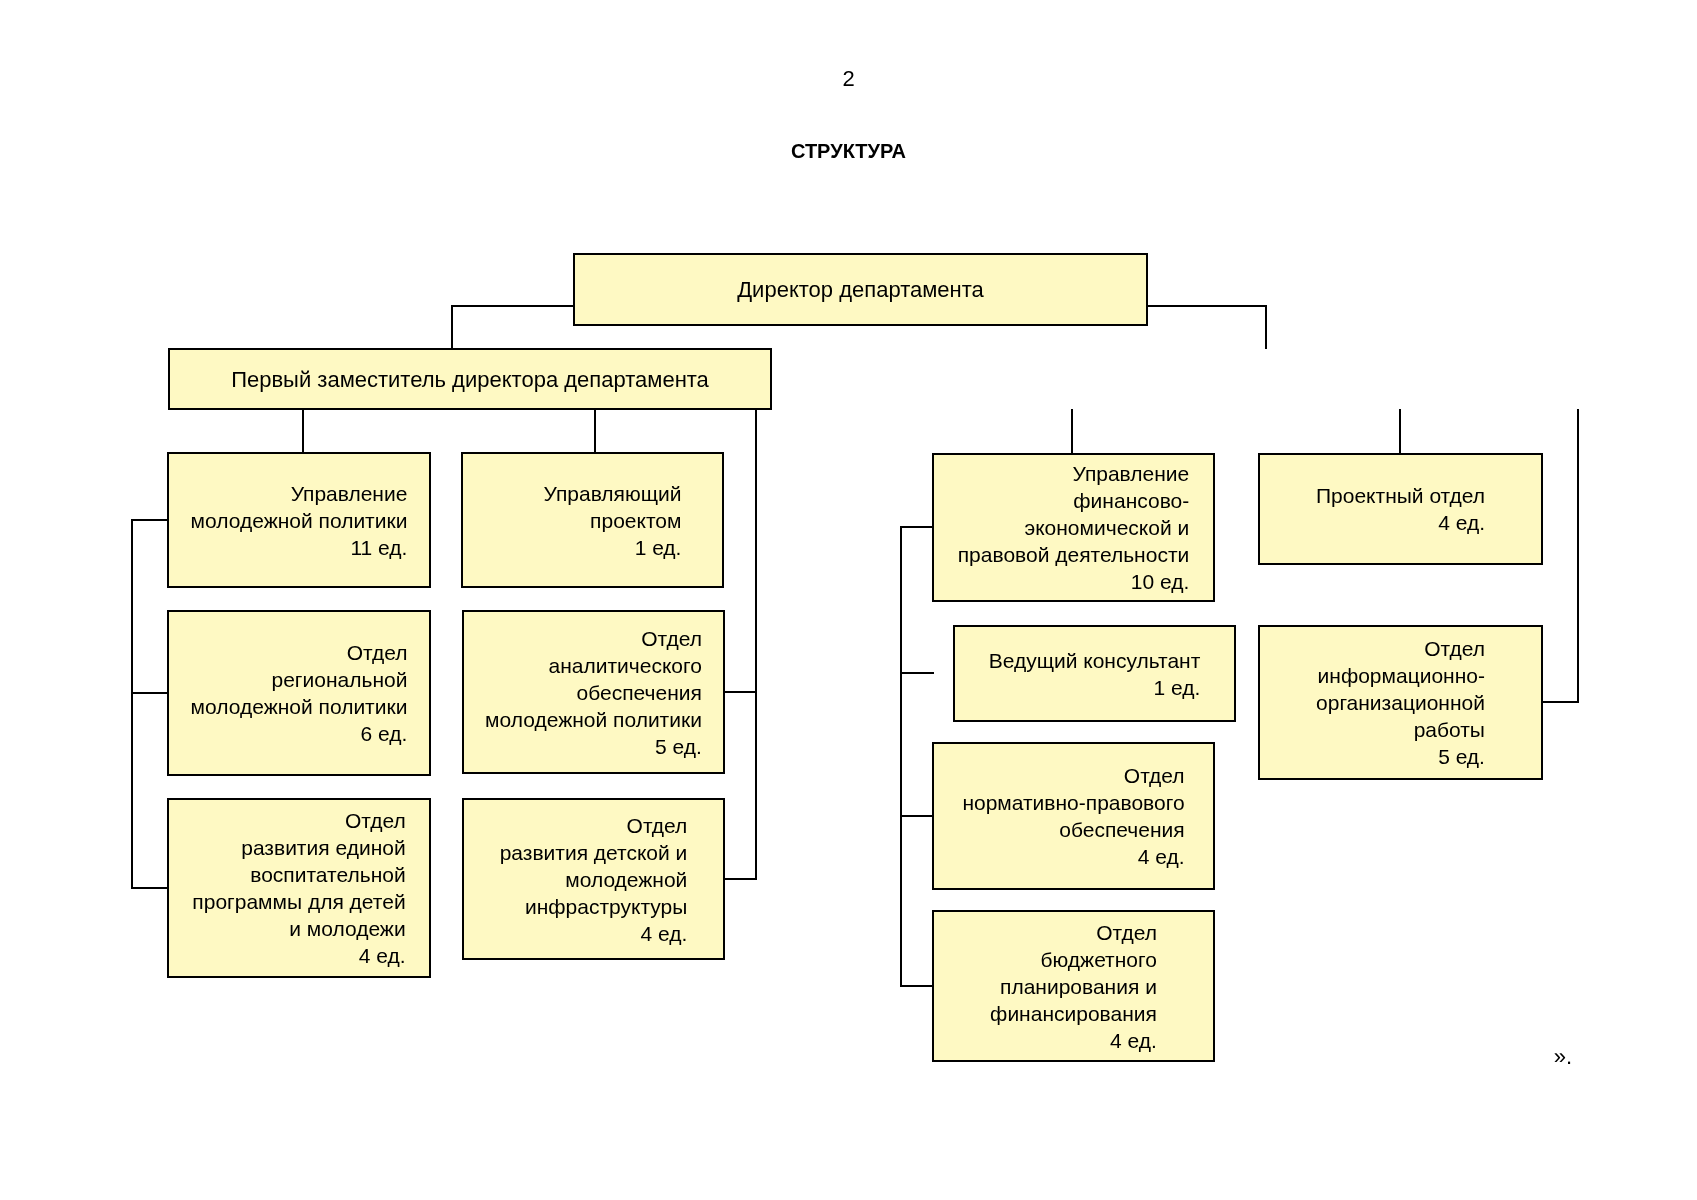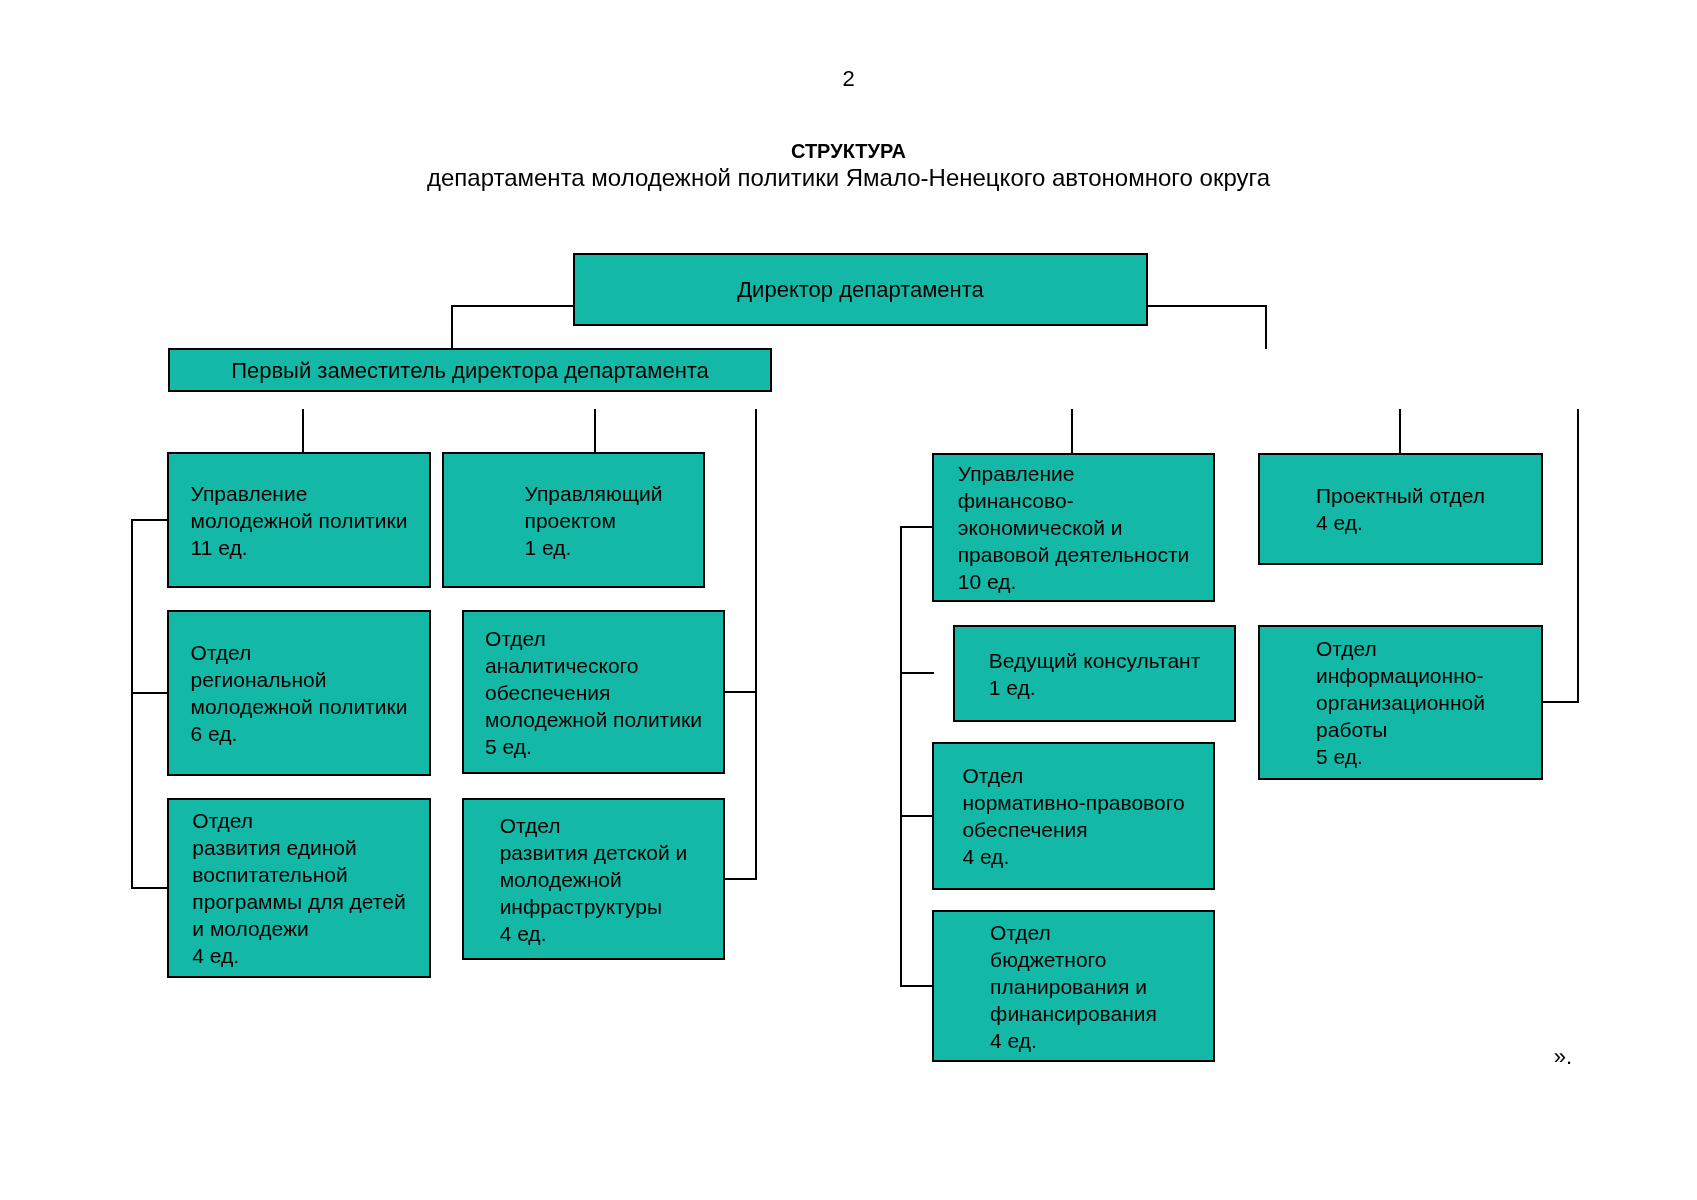--- a/index.html
+++ b/index.html
@@ -34,39 +34,38 @@
     position: absolute;
     left: 0; top: 0;
     width: 1697px;
     height: 1200px;
   }
   .lines line { stroke: #000000; stroke-width: 2; }
   .orgbox {
     position: absolute;
     box-sizing: border-box;
     border: 2px solid #000000;
-    background: #14b8a6;
+    background: #fef9c3;
     display: flex;
     align-items: center;
     justify-content: center;
-    text-align: left;
+    text-align: right;
     white-space: pre-line;
     font-size: 21px;
     line-height: 27px;
   }
   .orgbox.head { font-size: 22px; }
 </style>
 </head>
 <body>
 
 <div class="page">
 
   <div class="hdr page-number">2</div>
   <div class="hdr doc-title">СТРУКТУРА</div>
-  <div class="hdr doc-subtitle">департамента молодежной политики Ямало-Ненецкого автономного округа</div>
 
   <svg class="lines" viewBox="0 0 1697 1200" xmlns="http://www.w3.org/2000/svg">
 
     <line x1="573" y1="306" x2="451" y2="306"></line>
     <line x1="452" y1="305" x2="452" y2="349"></line>
 
     <line x1="1148" y1="306" x2="1267" y2="306"></line>
     <line x1="1266" y1="305" x2="1266" y2="349"></line>
 
     <line x1="303" y1="409" x2="303" y2="453"></line>
@@ -87,28 +86,28 @@
 
     <line x1="901" y1="526" x2="901" y2="987"></line>
     <line x1="900" y1="527" x2="934" y2="527"></line>
     <line x1="900" y1="673" x2="934" y2="673"></line>
     <line x1="900" y1="816" x2="934" y2="816"></line>
     <line x1="900" y1="986" x2="934" y2="986"></line>
   </svg>
 
   <div class="orgbox head" style="left:573px; top:253px; width:575px; height:73px;">Директор департамента</div>
 
-  <div class="orgbox head" style="left:168px; top:348px; width:604px; height:44px;">Первый заместитель директора департамента</div>
+  <div class="orgbox head" style="left:168px; top:348px; width:604px; height:62px;">Первый заместитель директора департамента</div>
 
 
   <div class="orgbox" style="left:167px; top:452px; width:264px; height:136px;">Управление
 молодежной политики
 11 ед.</div>
 
-  <div class="orgbox" style="left:442px; top:452px; width:263px; height:136px;padding-left:40px;">Управляющий
+  <div class="orgbox" style="left:461px; top:452px; width:263px; height:136px;padding-left:40px;">Управляющий
 проектом
 1 ед.</div>
 
   <div class="orgbox" style="left:167px; top:610px; width:264px; height:166px;">Отдел
 региональной
 молодежной политики
 6 ед.</div>
 
   <div class="orgbox" style="left:462px; top:610px; width:263px; height:164px;">Отдел
 аналитического

